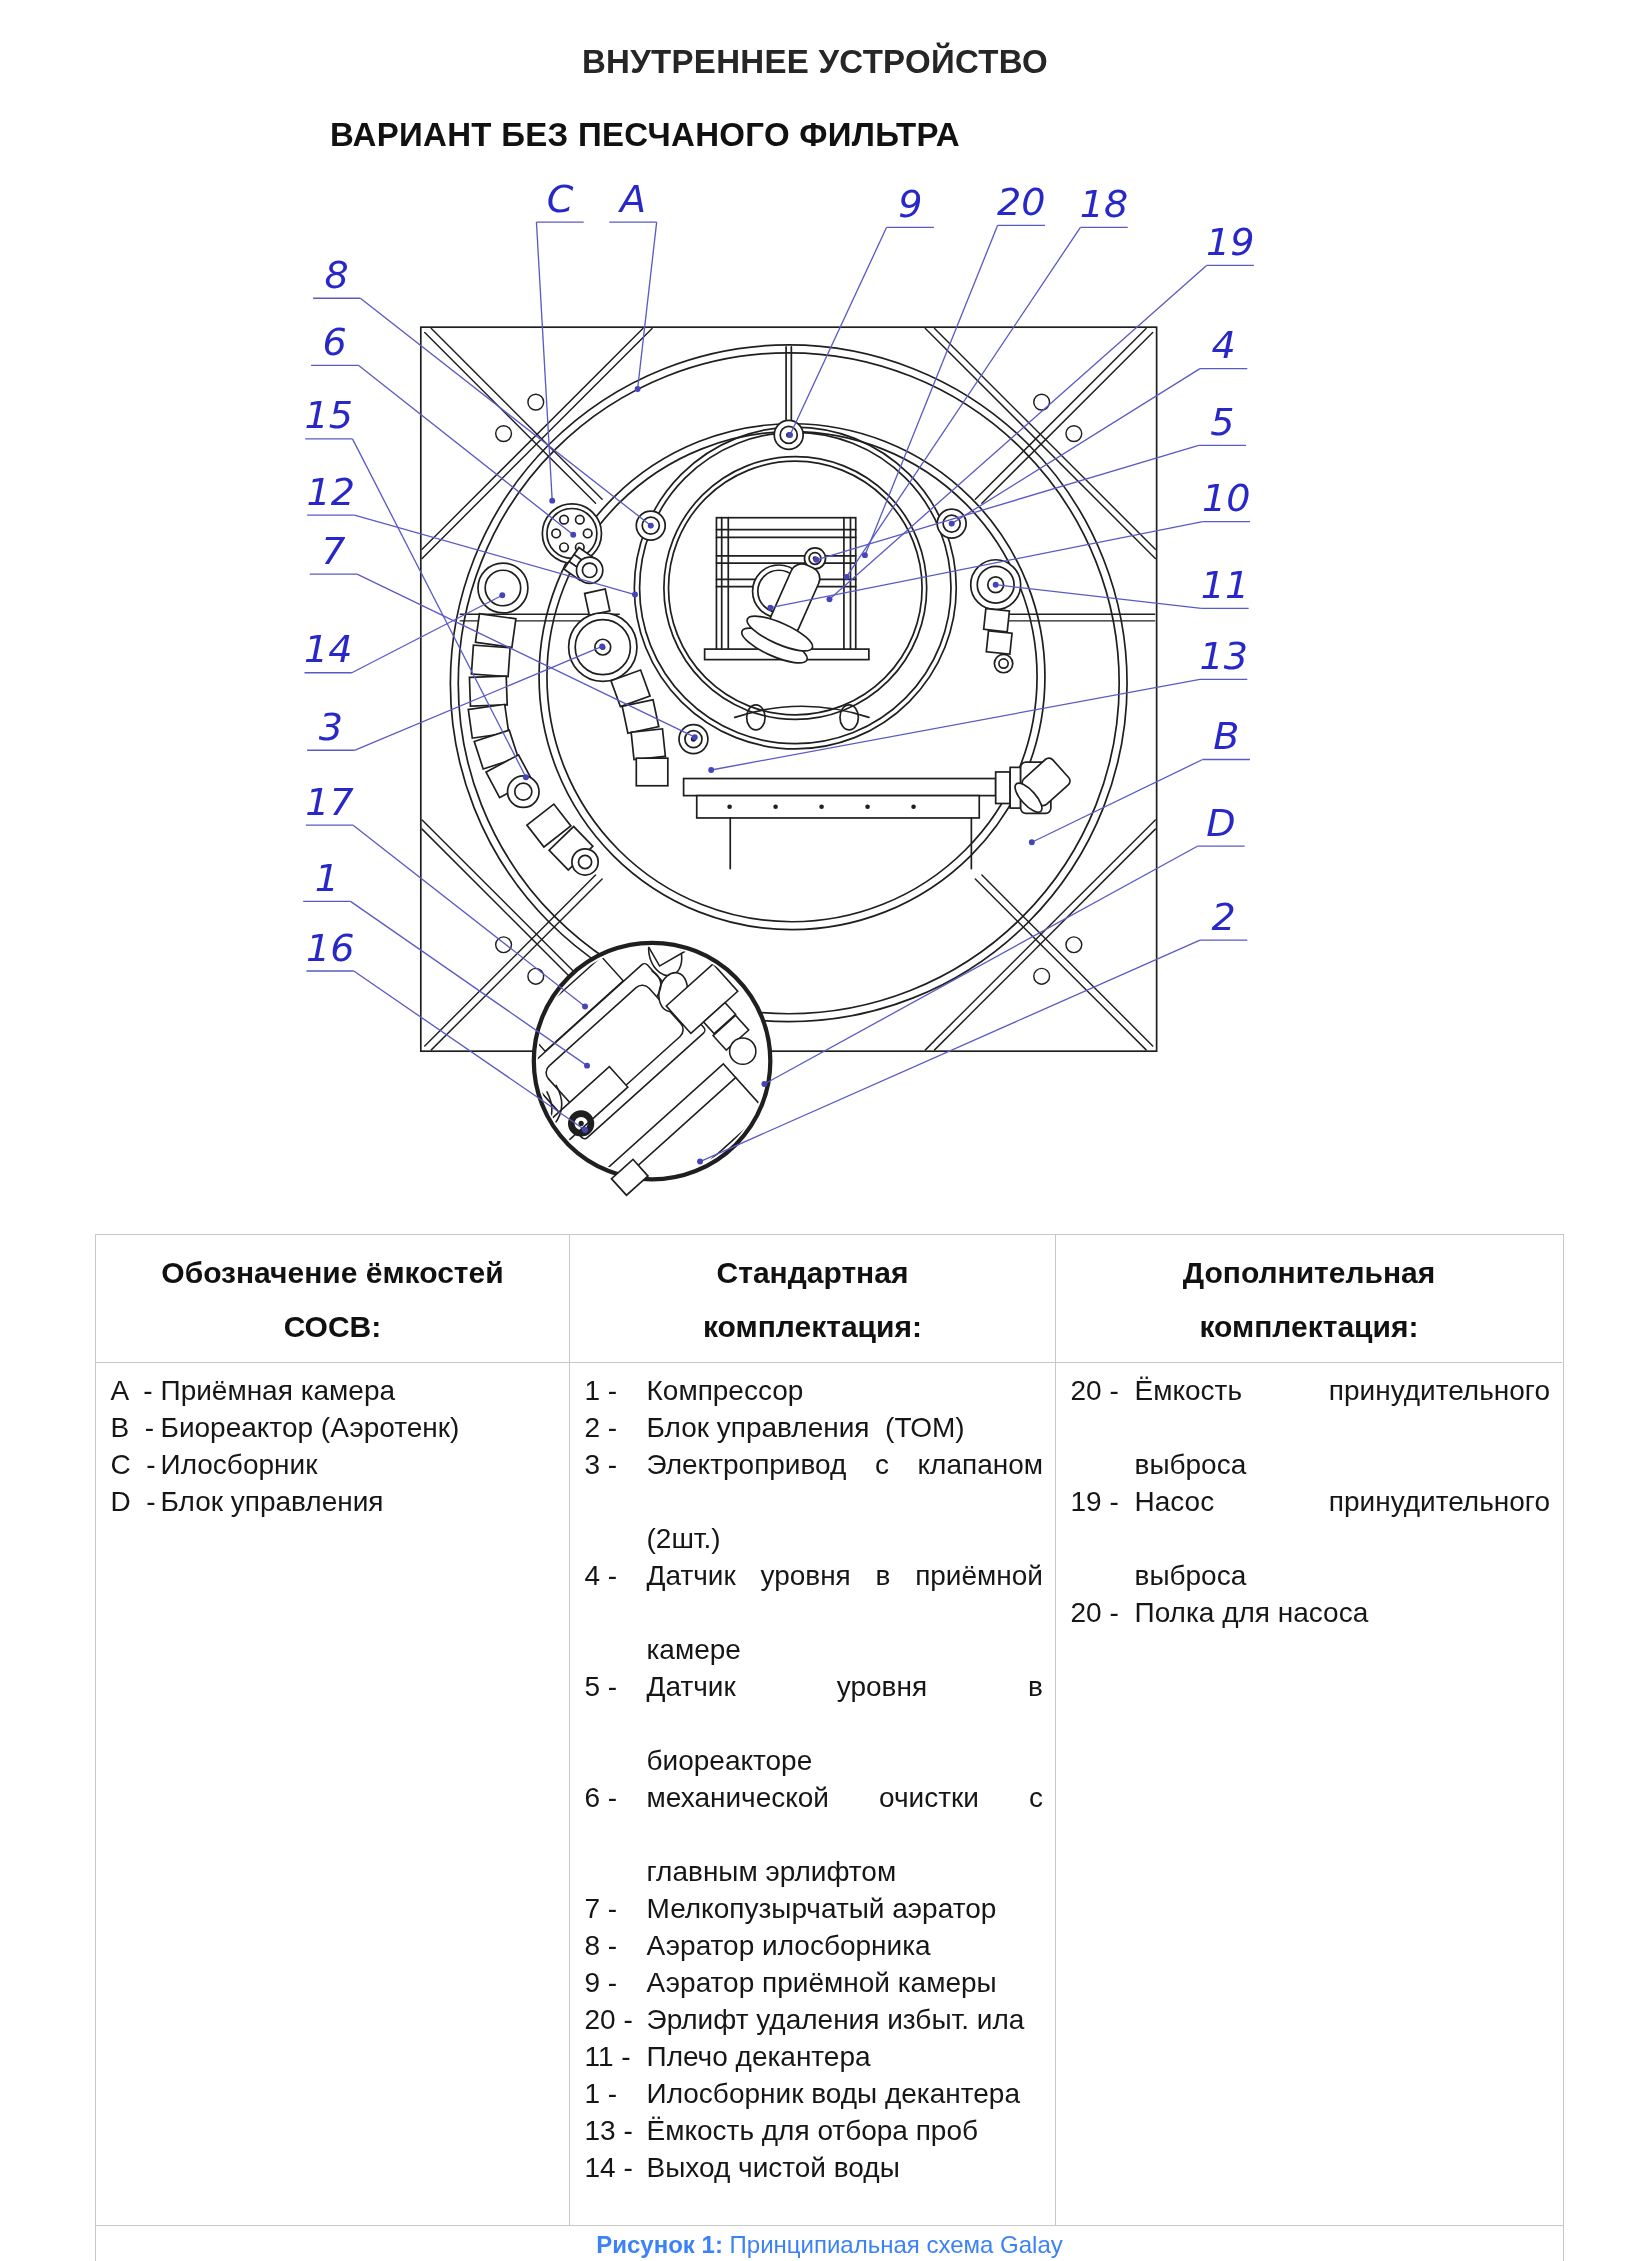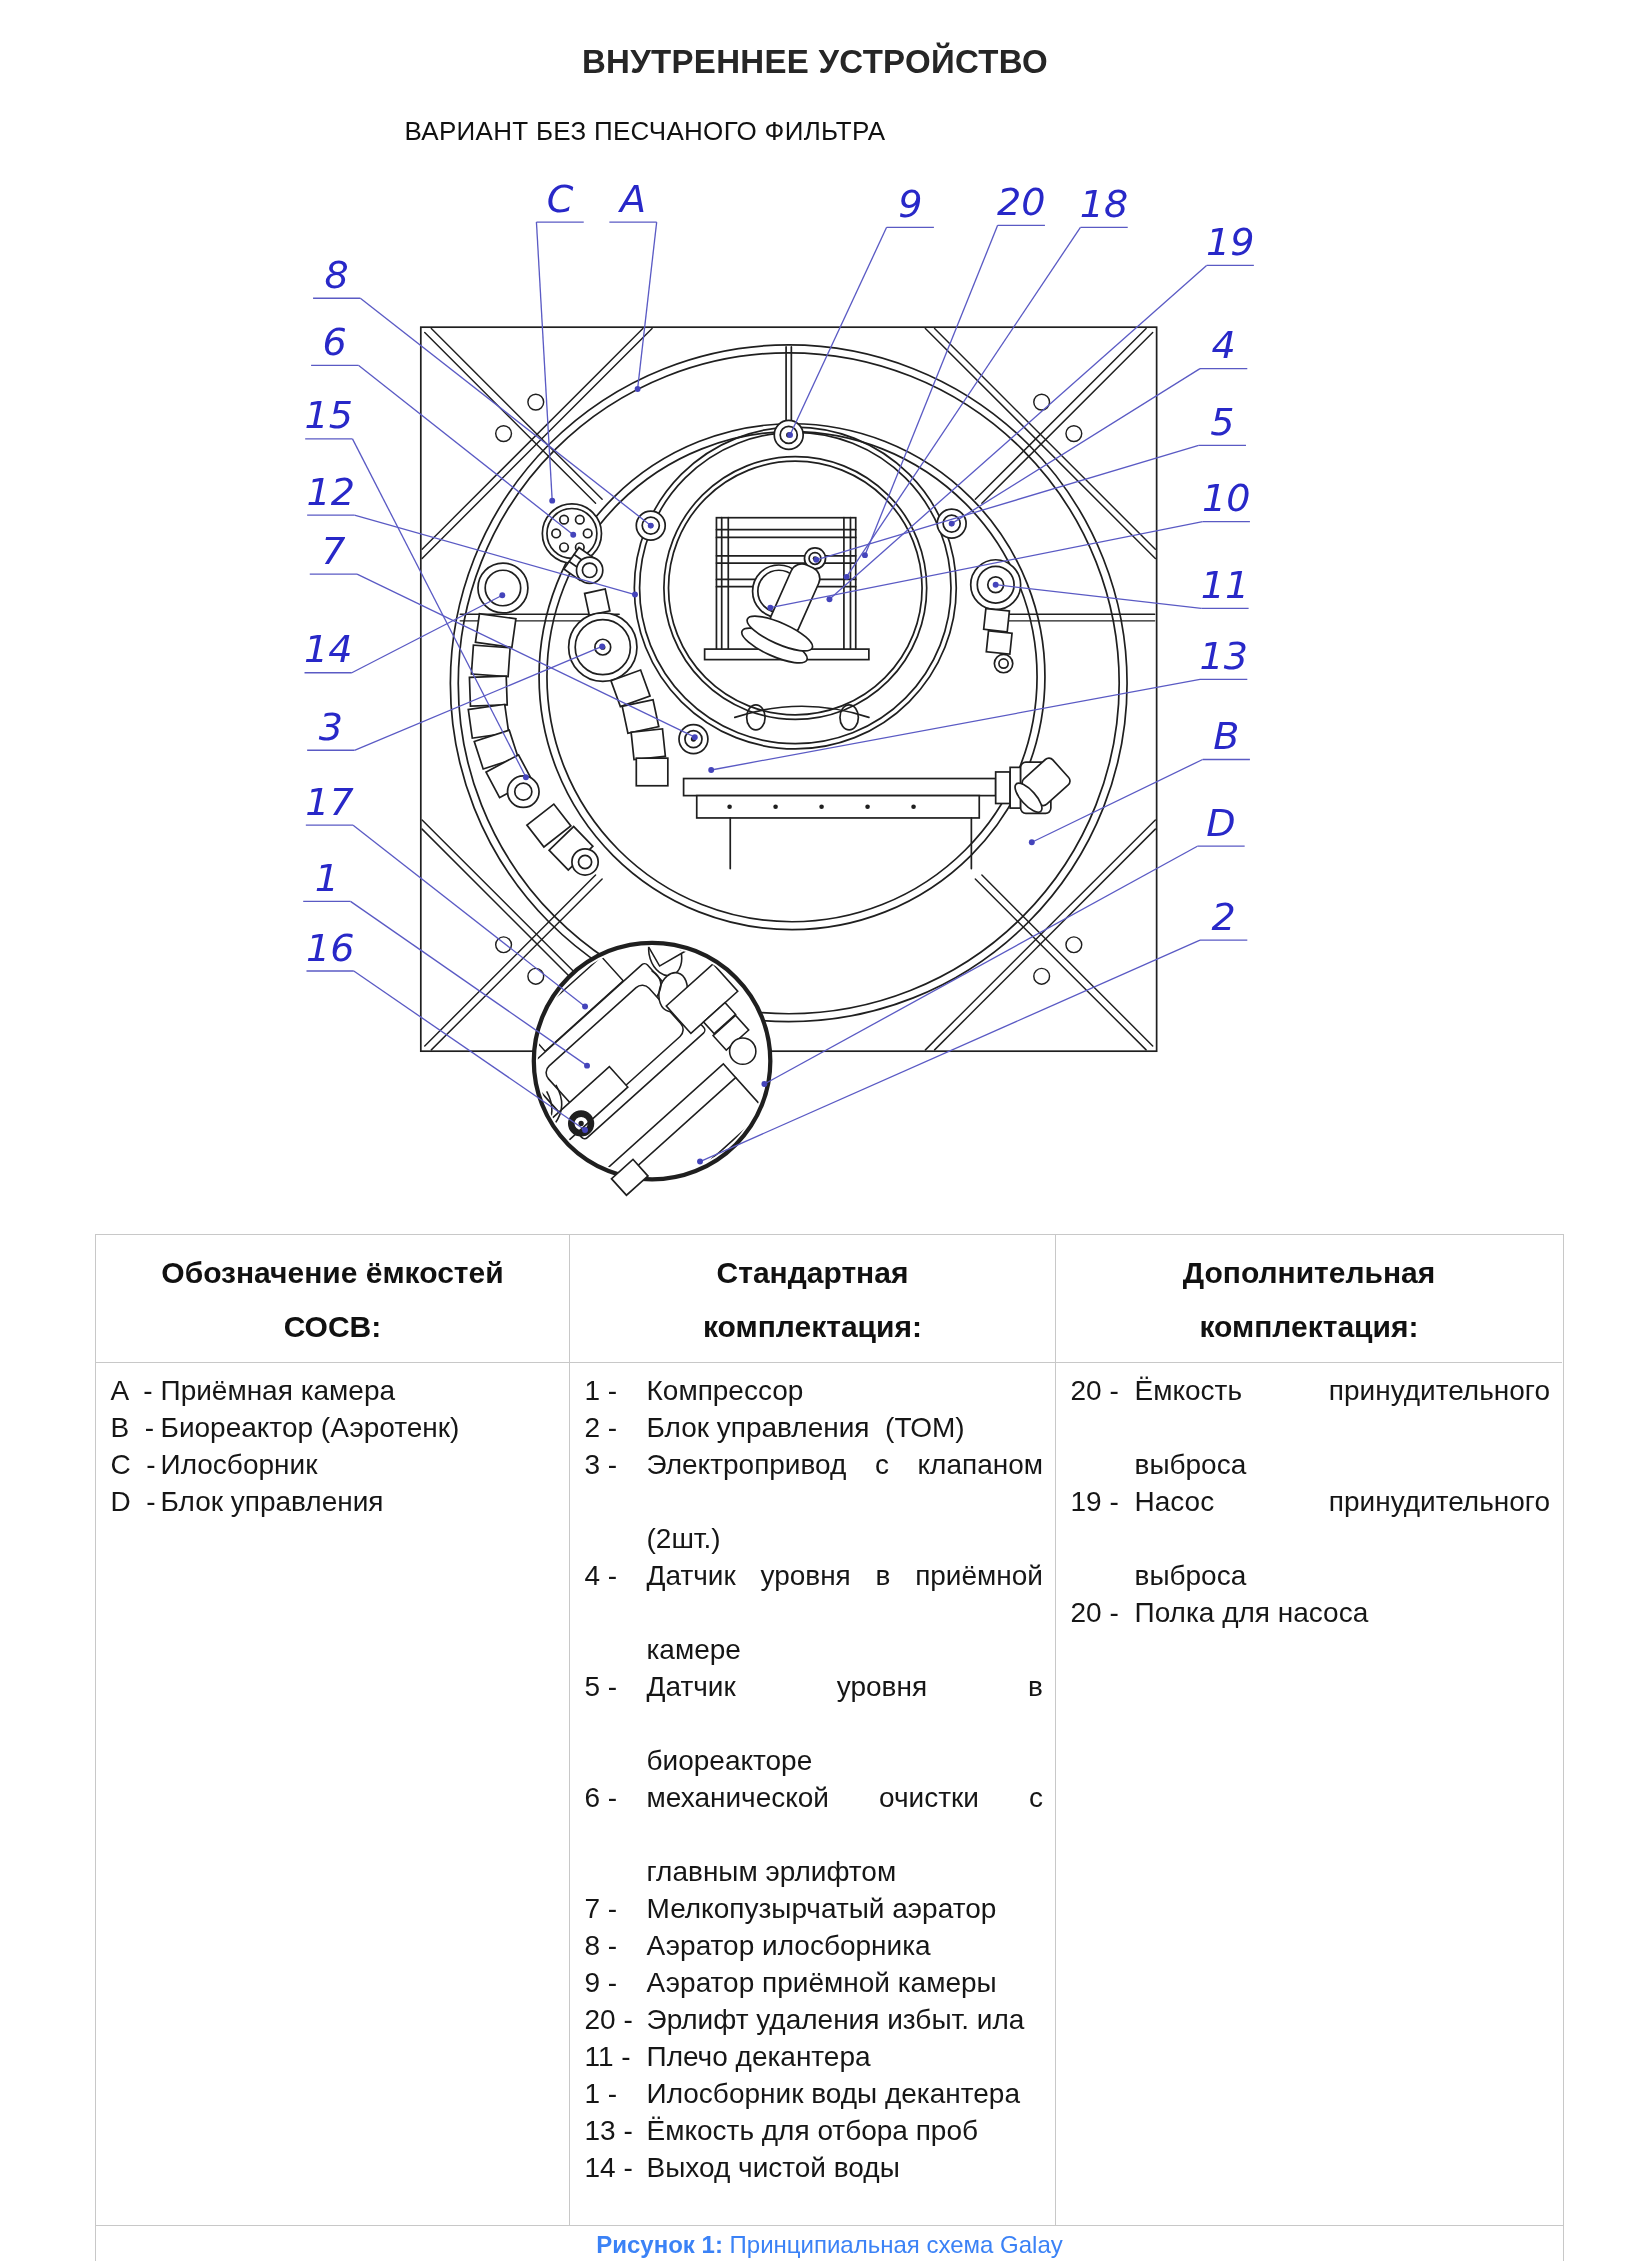--- a/index.html
+++ b/index.html
@@ -1,21 +1,21 @@
 <!DOCTYPE html>
 <html style="font-size:10.5px"><head>
 <meta charset="utf-8">
 <style>
   html,body{margin:0;padding:0;background:#ffffff;}
   .page{position:relative;width:1630px;height:2261px;background:#ffffff;overflow:hidden;
         font-family:"Liberation Sans","DejaVu Sans",sans-serif;color:#1c1c1c;}
   .title{position:absolute;top:8px;left:0;width:1630px;text-align:center;
          font-size:33px;font-weight:700;letter-spacing:0.3px;color:#262626;margin-top:35px;}
   .subtitle{position:absolute;top:116px;left:0;width:1290px;text-align:center;
-         font-size:26px;font-weight:400;letter-spacing:0.3px;color:#111;}
+         font-size:33px;font-weight:700;letter-spacing:0.3px;color:#111;}
   svg.diagram{position:absolute;top:0;left:0;}
   .lbl{fill:#2828c8;font-family:"DejaVu Sans",sans-serif;font-style:italic;font-size:58px;}
   .leader{stroke:#5a5ac4;stroke-width:2;fill:none;}
   .dot{fill:#4444bb;}
   
   .tbl{position:absolute;left:95px;top:1226px;width:1469px;box-sizing:border-box;
        border:1.3px solid #c8c8c8;background:#fff;margin-top:8px;}
   .trow{display:grid;grid-template-columns:474px 486px 506px;}
   .hcell{box-sizing:border-box;border-right:1.3px solid #c8c8c8;border-bottom:1.3px solid #c8c8c8;
          height:128px;font-size:30px;font-weight:700;text-align:center;line-height:54px;

